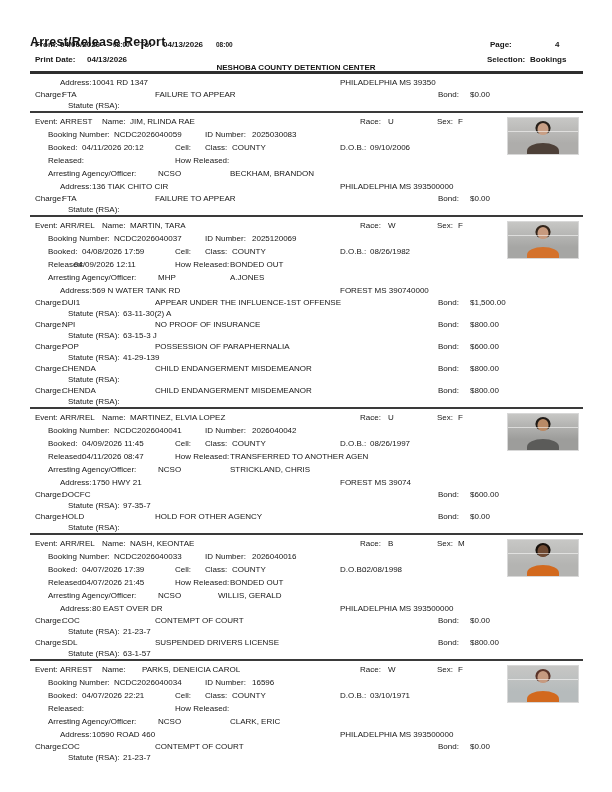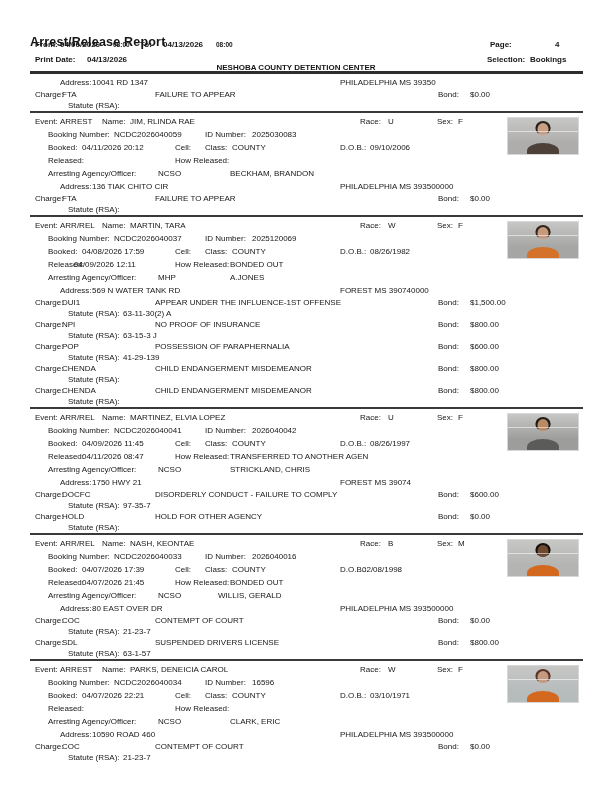--- a/index.html
+++ b/index.html
@@ -303,21 +303,20 @@
     </div>
     <div class="row">
       <span class="f" style="left:30px">Address:</span>
       <span class="f" style="left:62px">1750 HWY 21</span>
       <span class="f" style="left:310px">FOREST MS 39074</span>
     </div>
     <div>
   <div class="crow">
     <span class="f" style="left:5px">Charge:</span>
     <span class="f" style="left:32px">DOCFC</span>
-    <span class="f" style="left:125px">DISORDERLY CONDUCT - FAILURE TO COMPLY</span>
     <span class="f" style="left:408px">Bond:</span>
     <span class="f" style="left:440px">$600.00</span>
   </div>
   <div class="crow">
     <span class="f" style="left:38px">Statute (RSA):</span>
     <span class="f" style="left:93px">97-35-7</span>
   </div>
 
   <div class="crow">
     <span class="f" style="left:5px">Charge:</span>
@@ -411,21 +410,21 @@
       <div class="head"></div>
       <div class="torso"></div>
     </div>
   </div>
 
   <div class="record">
     <div class="row">
       <span class="f" style="left:5px">Event:</span>
       <span class="f" style="left:30px">ARREST</span>
       <span class="f" style="left:72px">Name:</span>
-      <span class="f" style="left:100px">PARKS, DENEICIA CAROL</span>
+      <span class="f" style="left:112px">PARKS, DENEICIA CAROL</span>
       <span class="f" style="left:330px">Race:</span>
       <span class="f" style="left:358px">W</span>
       <span class="f" style="left:407px">Sex:</span>
       <span class="f" style="left:428px">F</span>
     </div>
     <div class="row">
       <span class="f" style="left:18px">Booking Number:</span>
       <span class="f" style="left:84px">NCDC2026040034</span>
       <span class="f" style="left:175px">ID Number:</span>
       <span class="f" style="left:222px">16596</span>

